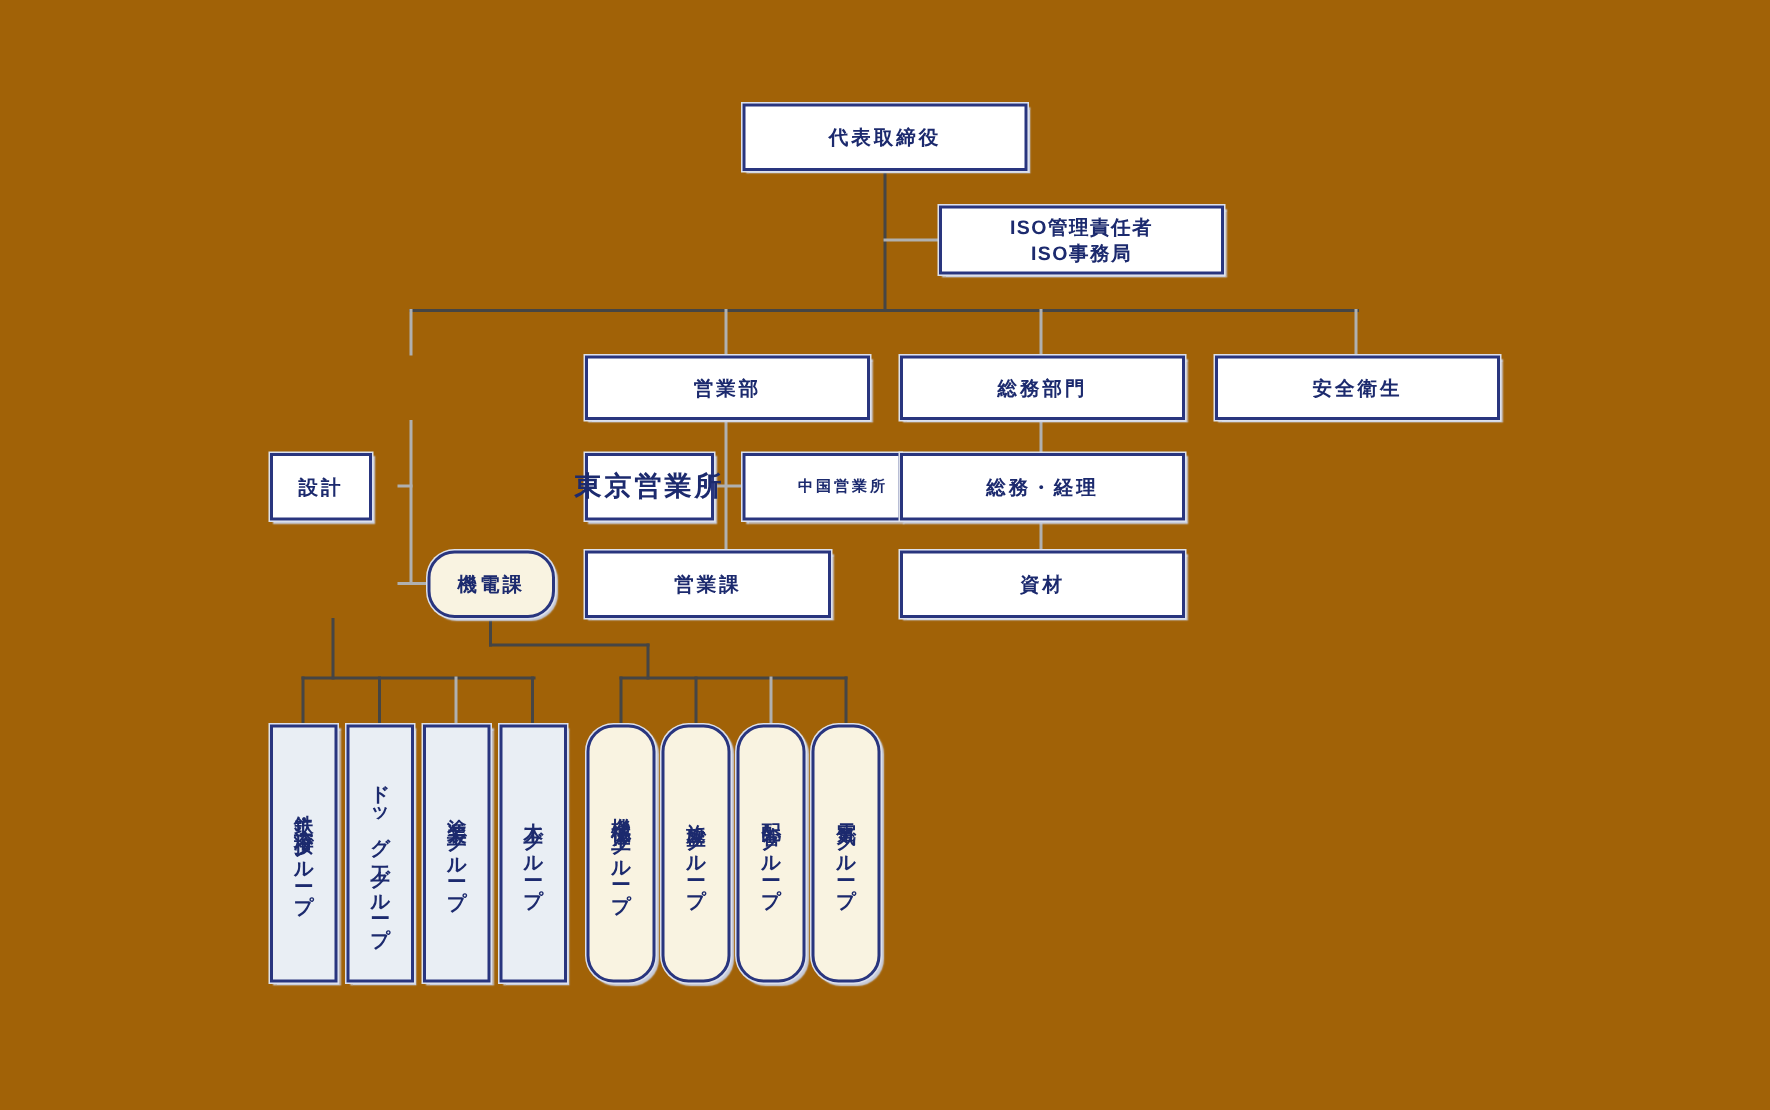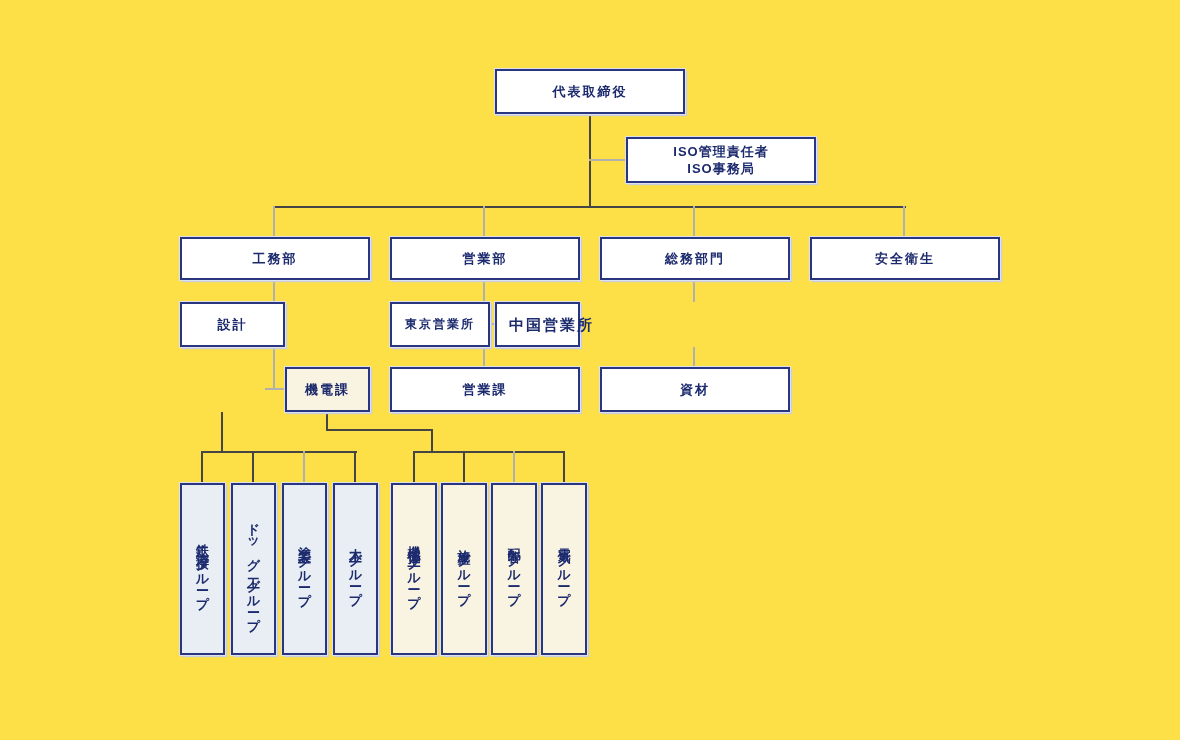--- a/index.html
+++ b/index.html
@@ -4,21 +4,21 @@
 <style>
   html, body {
     margin: 0;
     padding: 0;
     background: #ffffff;
   }
   .canvas {
     position: relative;
     width: 1180px;
     height: 740px;
-    background: #fde047;
+    background: #a16207;
     font-family: "Liberation Sans", sans-serif;
     overflow: hidden;
   }
   .connector {
     position: absolute;
   }
   .node {
     position: absolute;
     box-sizing: border-box;
     border: 2px solid #29357e;
@@ -26,21 +26,21 @@
     color: #1c2a6e;
     font-weight: bold;
     font-size: 13px;
     display: flex;
     align-items: center;
     justify-content: center;
     text-align: center;
     box-shadow: 0 0 0 1px #dde1ec, 2px 2px 1px #c9cede;
   }
   .node.fill-blue  { background: #e9eef4; }
-  .node.fill-cream { background: #f9f3e1; }
+  .node.fill-cream { background: #f9f3e1; border-radius: 18px; }
   .node .label-h {
     letter-spacing: 2px;
     line-height: 17px;
     white-space: nowrap;
   }
   .node .label-line {
     display: block;
     letter-spacing: 1px;
     line-height: 17px;
     white-space: nowrap;
@@ -87,45 +87,45 @@
     <div class="connector" style="left: 563px; top: 451px; width: 2px; height: 32px; background: rgb(69, 69, 69);"></div>
     <div class="node" style="left: 495px; top: 69px; width: 190px; height: 45px;">
       <span class="label-h">代表取締役</span>
     </div>
     <div class="node" style="left: 626px; top: 137px; width: 190px; height: 46px; text-align: center;">
       <div>
         <span class="label-line">ISO管理責任者</span>
         <span class="label-line">ISO事務局</span>
       </div>
     </div>
-    <div class="node" style="left: 180px; top: 237px; width: 190px; height: 43px;">
-      <span class="label-h">工務部</span>
-    </div>
     <div class="node" style="left: 600px; top: 237px; width: 190px; height: 43px;">
       <span class="label-h">総務部門</span>
     </div>
     <div class="node" style="left: 390px; top: 237px; width: 190px; height: 43px;">
       <span class="label-h">営業部</span>
     </div>
     <div class="node" style="left: 810px; top: 237px; width: 190px; height: 43px; text-align: center;">
       <span class="label-h">安全衛生</span>
     </div>
-    <div class="node" style="left: 180px; top: 302px; width: 105px; height: 45px;">
+    <div class="node" style="left: 180px; top: 302px; width: 68px; height: 45px;">
       <span class="label-h">設計</span>
     </div>
-    <div class="node" style="left: 390px; top: 302px; width: 100px; height: 45px; font-size: 12px;">
+    <div class="node" style="left: 390px; top: 302px; width: 86px; height: 45px; font-size: 18px;">
       <span class="label-h">東京営業所</span>
     </div>
-    <div class="node" style="left: 495px; top: 302px; width: 85px; height: 45px; font-size: 15px; padding-left: 28px;">
+    <div class="node" style="left: 495px; top: 302px; width: 106px; height: 45px; font-size: 10px; padding-left: 28px;">
       <span class="label-h">中国営業所</span>
+    </div>
+    <div class="node" style="left: 600px; top: 302px; width: 190px; height: 45px;">
+      <span class="label-h">総務・経理</span>
     </div>
     <div class="node fill-cream" style="left: 285px; top: 367px; width: 85px; height: 45px;">
       <span class="label-h">機電課</span>
     </div>
-    <div class="node" style="left: 390px; top: 367px; width: 190px; height: 45px;">
+    <div class="node" style="left: 390px; top: 367px; width: 164px; height: 45px;">
       <span class="label-h">営業課</span>
     </div>
     <div class="node" style="left: 600px; top: 367px; width: 190px; height: 45px;">
       <span class="label-h">資材</span>
     </div>
     <div class="node vert fill-blue" style="left: 180px; top: 483px; width: 45px; height: 172px;">
       <span class="label-v">鉄工・溶接グループ</span>
     </div>
     <div class="node vert fill-blue" style="left: 231px; top: 483px; width: 45px; height: 172px;">
       <span class="label-v">ドッグ工グループ</span>

